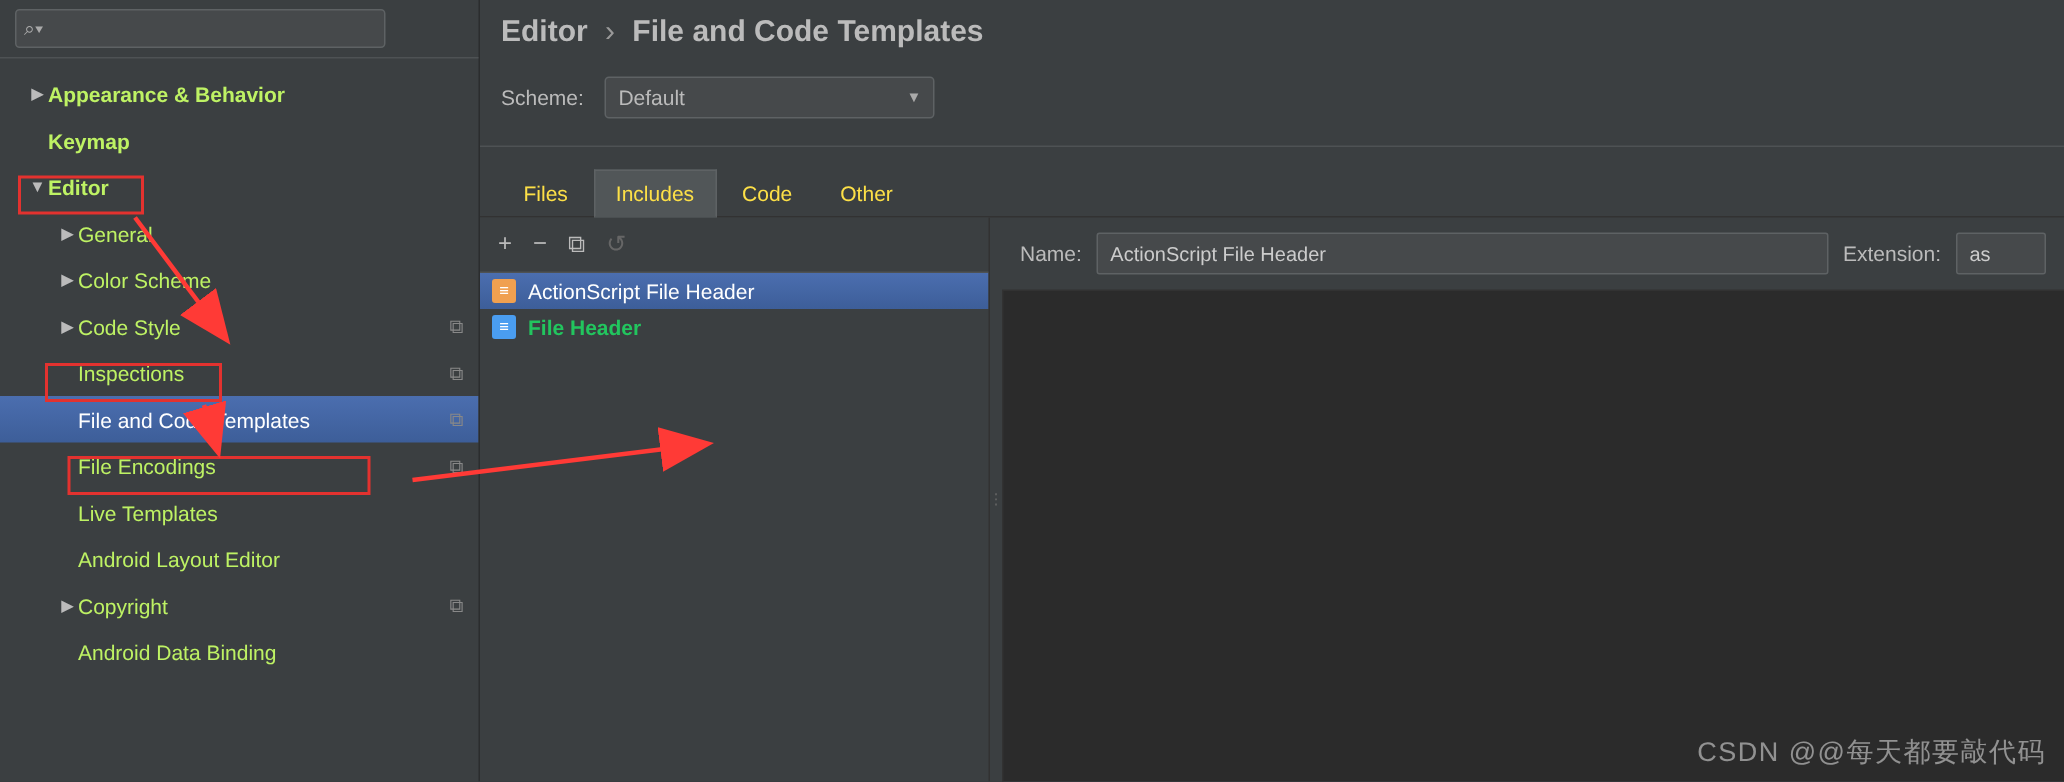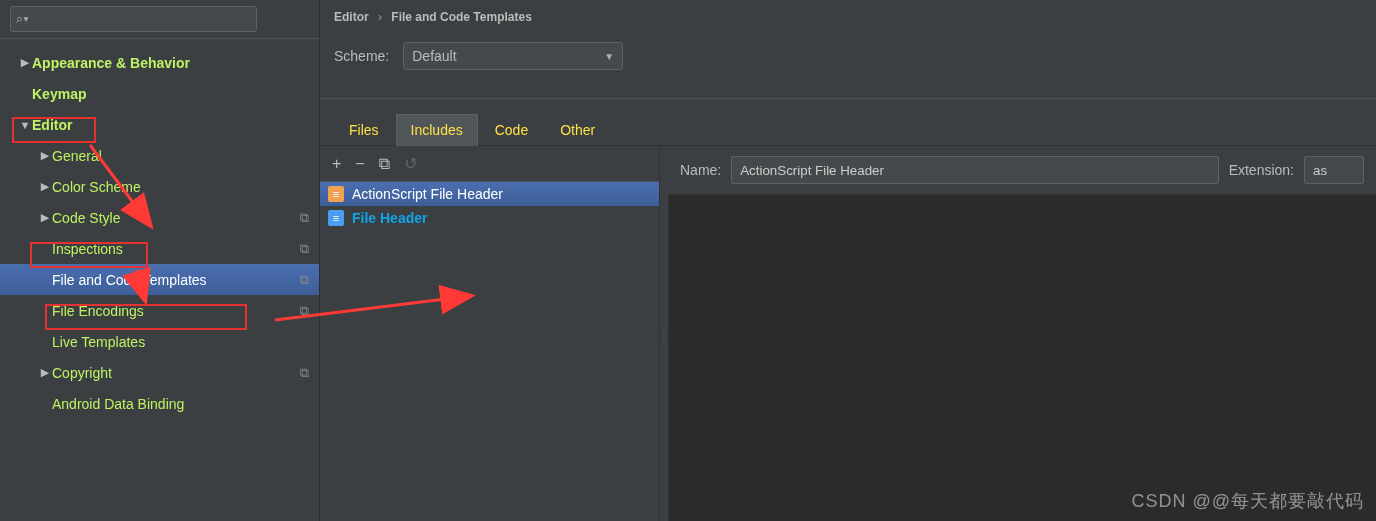--- a/index.html
+++ b/index.html
@@ -68,26 +68,26 @@
     position:absolute; border:2px solid #e3322f; pointer-events:none;
   }
   
   svg.anno { position:absolute; pointer-events:none; }
 
   .main {
     flex:1; display:flex; flex-direction:column; background:#3b3f41;
   }
   .crumb {
     padding: 10px 14px 14px 14px;
-    font-weight:bold; color:#bbb; font-size:12px;
+    font-weight:bold; color:#bbb; font-size:20px;
   }
   .crumb .sep { color:#999; padding:0 6px; font-weight:normal;}
   .scheme-row {
     display:flex; align-items:center; gap:14px;
-    padding: 4px 14px 28px 14px;
+    padding: 4px 14px 18px 14px;
     border-bottom:1px solid #4e5254;
   }
   .scheme-label { color:#bbb; }
   .scheme-select {
     width: 220px; height:28px; background:#46494b; border:1px solid #5e6264;
     color:#bbb; display:flex; align-items:center; justify-content:space-between;
     padding:0 8px; border-radius:3px;
   }
   .scheme-select .tri { font-size:10px; color:#aaa; }
   .tabs-row { display:flex; align-items:flex-end; padding-left:14px; margin-top:14px; border-bottom:1px solid #323232;}
@@ -110,21 +110,21 @@
   }
   .tbtn { color:#bbb; font-size:16px; cursor:default; }
   .tbtn.dis { color:#666; }
   .file-list { flex:1; overflow:auto; }
   .file-item {
     display:flex; align-items:center; gap:8px; height:24px; padding:0 8px;
   }
   .file-item.sel { background: linear-gradient(#4b6eaf,#3d5e99); }
   .file-item.sel .fname { color:#fff; }
   .fname { color:#bbb; }
-  .fname.bold { font-weight:bold; color:#0ea5e9;text-align:right; }
+  .fname.bold { font-weight:bold; color:#22c55e;text-align:right; }
   .ficon { width:16px; height:16px; display:inline-flex; align-items:center; justify-content:center; font-size:11px; }
   .ficon.orange { background:#f0a050; color:#fff; border-radius:2px;}
   .ficon.blue { background:#4a9df0; color:#fff; border-radius:2px;}
   .detail-col { flex:1; display:flex; flex-direction:column; }
   .detail-header {
     display:flex; align-items:center; gap:10px; padding:10px 12px;
     border-bottom:1px solid #323232;
   }
   .txt-input {
     background:#46494b; border:1px solid #5e6264; color:#ccc;
@@ -187,20 +187,24 @@
           <span class="trail-icon">⧉</span>
         </div>
         <div class="node d1">
           <span class="exp"></span>
           <span class="label">File Encodings</span>
           <span class="trail-icon">⧉</span>
         </div>
         <div class="node d1">
           <span class="exp"></span>
           <span class="label">Live Templates</span>
+        </div>
+        <div class="node d1">
+          <span class="exp"></span>
+          <span class="label">Android Layout Editor</span>
         </div>
         <div class="node d1">
           <span class="exp">▶</span>
           <span class="label">Copyright</span>
           <span class="trail-icon">⧉</span>
         </div>
         <div class="node d1">
           <span class="exp"></span>
           <span class="label">Android Data Binding</span>
         </div>

